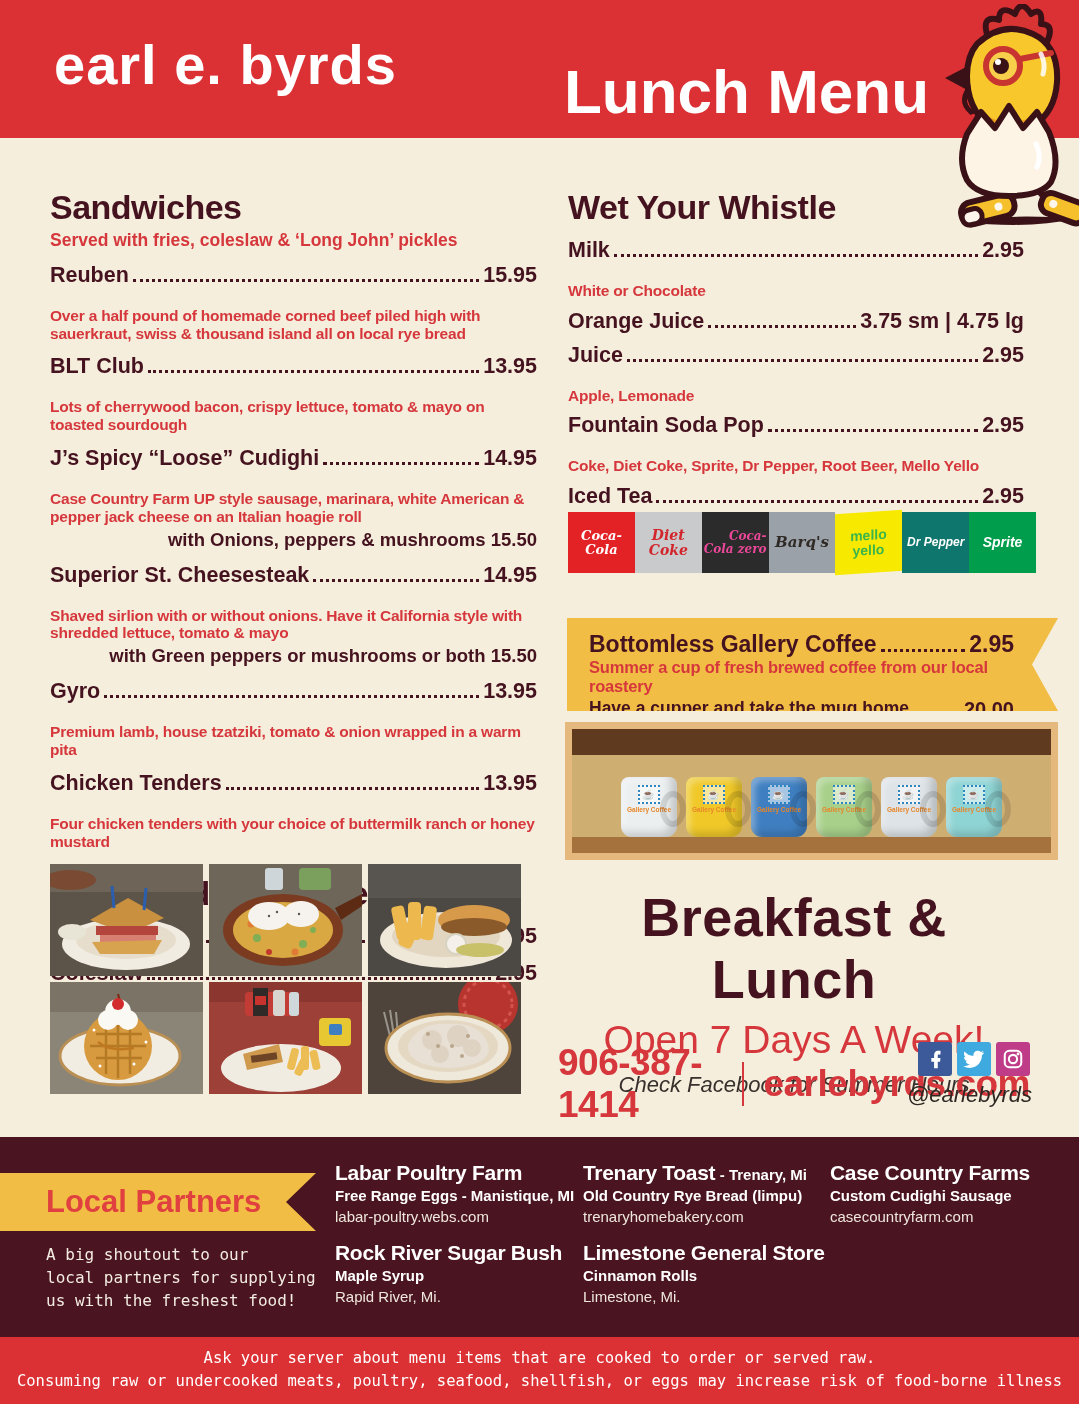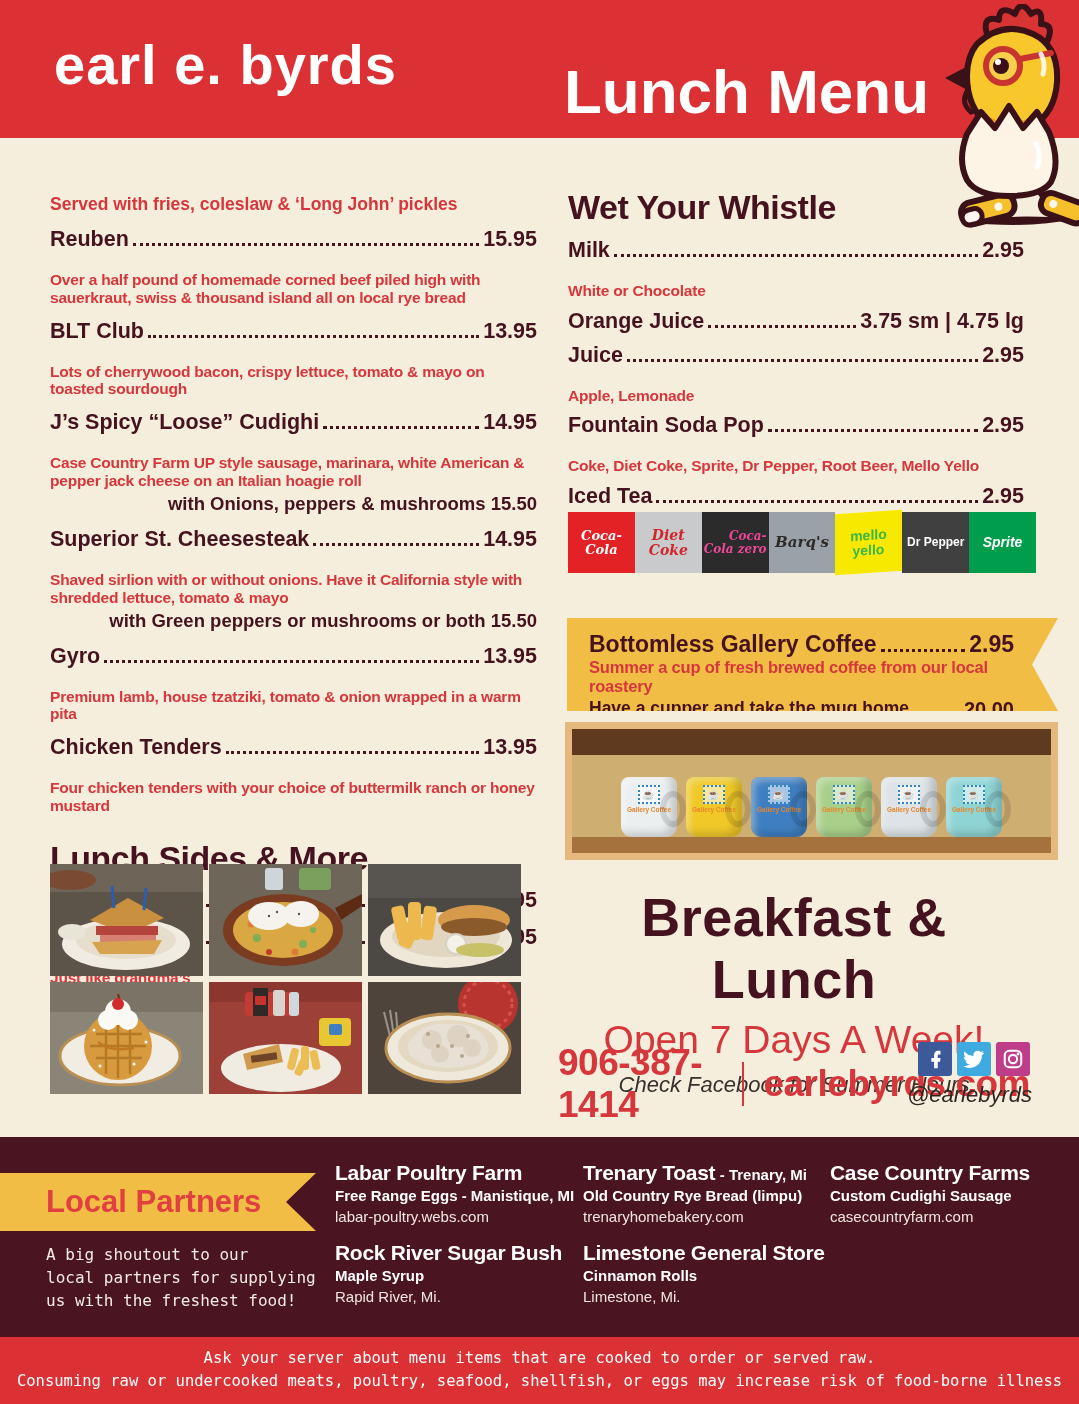--- a/index.html
+++ b/index.html
@@ -29,21 +29,21 @@
 
   
   .soda-strip { position:absolute; left:568px; top:512px; width:468px; height:61px; display:flex; }
   .soda { flex:1; display:flex; align-items:center; justify-content:center; text-align:center;
           font-weight:bold; font-size:12px; line-height:1.05; padding:2px; overflow:hidden; }
   .soda-coke     { background:#e32226; color:#fff; font-family:"DejaVu Serif", serif; font-style:italic; font-size:13px;}
   .soda-dietcoke { background:#c8cacc; color:#d2252c; font-family:"DejaVu Serif", serif; font-style:italic; font-size:14px;}
   .soda-zero     { background:#2b2b2b; color:#ec4899; font-family:"DejaVu Serif", serif; font-style:italic;text-align:right; }
   .soda-barqs    { background:#9aa1a9; color:#2f2a25; font-family:"DejaVu Serif", serif; font-style:italic; font-size:15px;}
   .soda-mello    { background:#f7ea00; color:#3cb54a; transform:skewY(-4deg); font-size:14px; text-transform:lowercase;}
-  .soda-drpepper { background:#404040; color:#fff; }
+  .soda-drpepper { background:#0f766e; color:#fff; font-style:italic; }
   .soda-sprite   { background:#009e4c; color:#fff; font-style:italic; font-size:14px;}
 
   
   .coffee-banner { position:absolute; left:567px; top:618px; width:491px; height:93px; background:#f2bd44;
                    clip-path:polygon(0 0,100% 0,calc(100% - 26px) 50%,100% 100%,0 100%);
                    padding:13px 44px 8px 22px; }
   .coffee-banner .row { font-size:23px; }
   .coffee-banner .desc { font-size:16.5px; margin-top:0; }
   .coffee-banner .row2 { display:flex; font-weight:bold; color:#45121f; font-size:17.5px; margin-top:2px;}
   .coffee-banner .row2 .pr { font-size:20px; }
@@ -131,20 +131,21 @@
     <circle cx="66" cy="62" r="17" fill="#ffffff" fill-opacity="0.15" stroke="#c8342f" stroke-width="6"></circle>
     <circle cx="64" cy="62" r="8" fill="#3a1116"></circle>
     <circle cx="61" cy="58" r="3" fill="#fff"></circle>
     <path d="M83 55 L114 49" stroke="#c8342f" stroke-width="6" stroke-linecap="round"></path>
     <path d="M104 50 Q109 60 106 70" stroke="#fff" stroke-width="5" fill="none" stroke-linecap="round" opacity="0.85"></path>
     <path d="M30 130 L44 108 L58 124 L72 102 L86 124 L100 108 L112 128 Q124 158 114 178 Q104 192 72 192 Q40 192 30 176 Q20 156 30 130 Z" fill="#fdf4e6" stroke="#3a1116" stroke-width="6" stroke-linejoin="round"></path>
     <path d="M99 140 Q105 152 100 163" stroke="#fff" stroke-width="5" fill="none" stroke-linecap="round"></path>
   </svg>
 
   <div class="left-col">
+    <div class="sec-h">Sandwiches</div>
     <div class="sec-sub">Served with fries, coleslaw &amp; ‘Long John’ pickles</div>
 
     <div class="mi">
       <div class="row">
           <span class="nm">Reuben</span>
           <span class="dots"></span>
           <span class="pr">15.95</span>
         </div>
       <div class="desc">Over a half pound of homemade corned beef piled high with sauerkraut, swiss &amp; thousand island all on local rye bread</div>
     </div>

